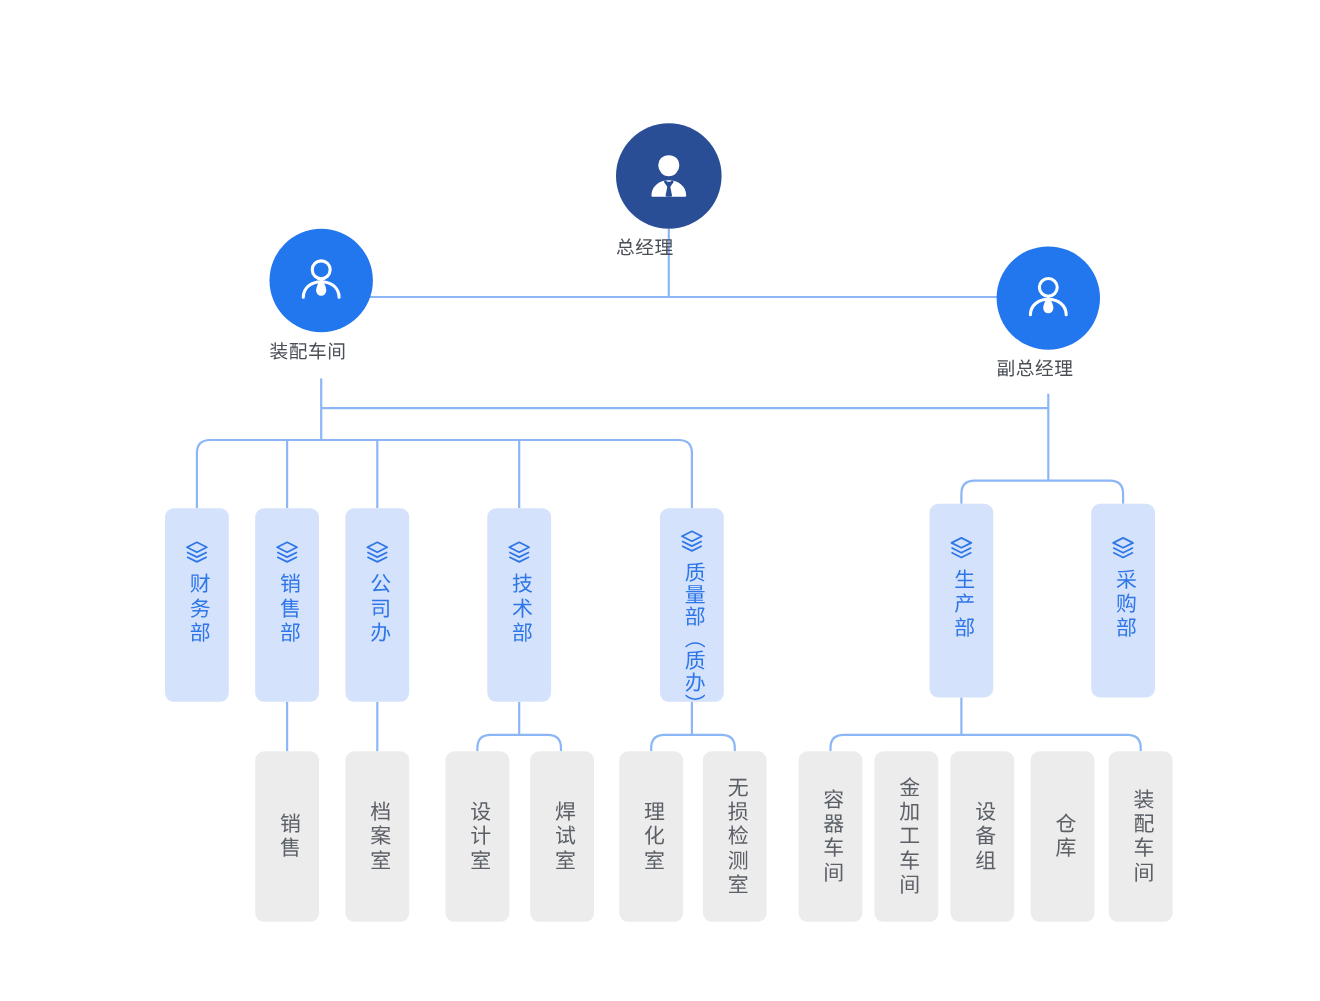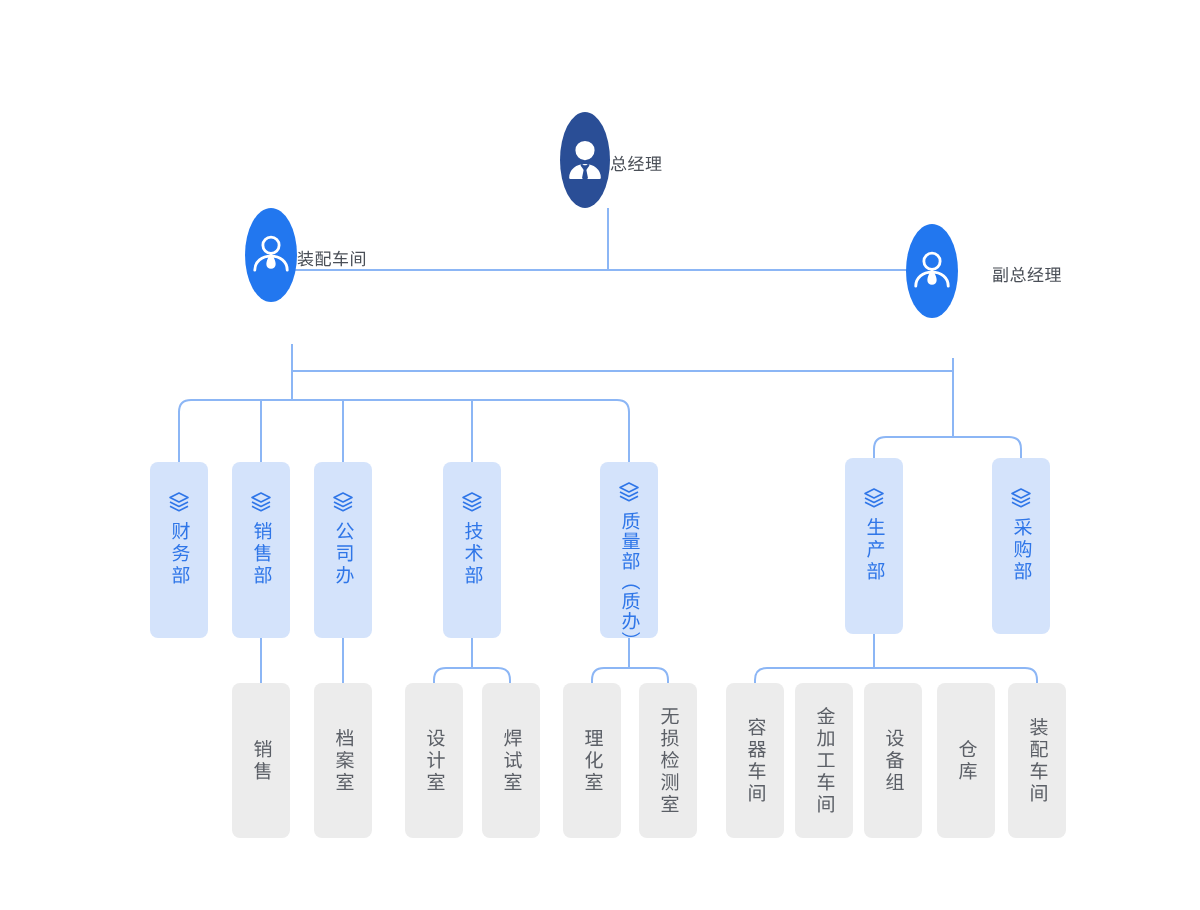--- a/index.html
+++ b/index.html
@@ -24,22 +24,22 @@
     top: 0;
     width: 1200px;
     height: 910px;
     pointer-events: none;
   }
 
   
   .person {
     position: absolute;
     display: flex;
-    flex-direction: row;
-    align-items: center;
+    flex-direction: column;
+    align-items: flex-start;
   }
   .person .disc {
     border-radius: 50%;
     display: flex;
     align-items: center;
     justify-content: center;
     box-sizing: border-box;
   }
   .person .disc svg { display: block; }
   .person .plabel {
@@ -158,21 +158,21 @@
         <g fill="none" stroke="#ffffff" stroke-width="2.6" stroke-linejoin="round" stroke-linecap="round">
           <circle cx="24" cy="15" r="7.5"></circle>
           <path d="M9 38c0-8 6.7-13 15-13s15 5 15 13"></path>
           <path d="M24 24c-2 4-3 6.3-3 8.2 0 1.9 1.3 3.3 3 3.3s3-1.4 3-3.3c0-1.9-1-4.2-3-8.2z" fill="#ffffff"></path>
         </g>
       </svg>
     </div>
     <div class="plabel">装配车间</div>
   </div>
 
-  <div class="person" style="left:906px; top:224px; width:94px;gap:34px;">
+  <div class="person" style="left:906px; top:224px; width:94px;">
     <div class="disc" style="width:94px; height:94px; background:#2277ef;">
       <svg width="52" height="52" viewBox="0 0 48 48">
         <g fill="none" stroke="#ffffff" stroke-width="2.6" stroke-linejoin="round" stroke-linecap="round">
           <circle cx="24" cy="15" r="7.5"></circle>
           <path d="M9 38c0-8 6.7-13 15-13s15 5 15 13"></path>
           <path d="M24 24c-2 4-3 6.3-3 8.2 0 1.9 1.3 3.3 3 3.3s3-1.4 3-3.3c0-1.9-1-4.2-3-8.2z" fill="#ffffff"></path>
         </g>
       </svg>
     </div>
     <div class="plabel">副总经理</div>

